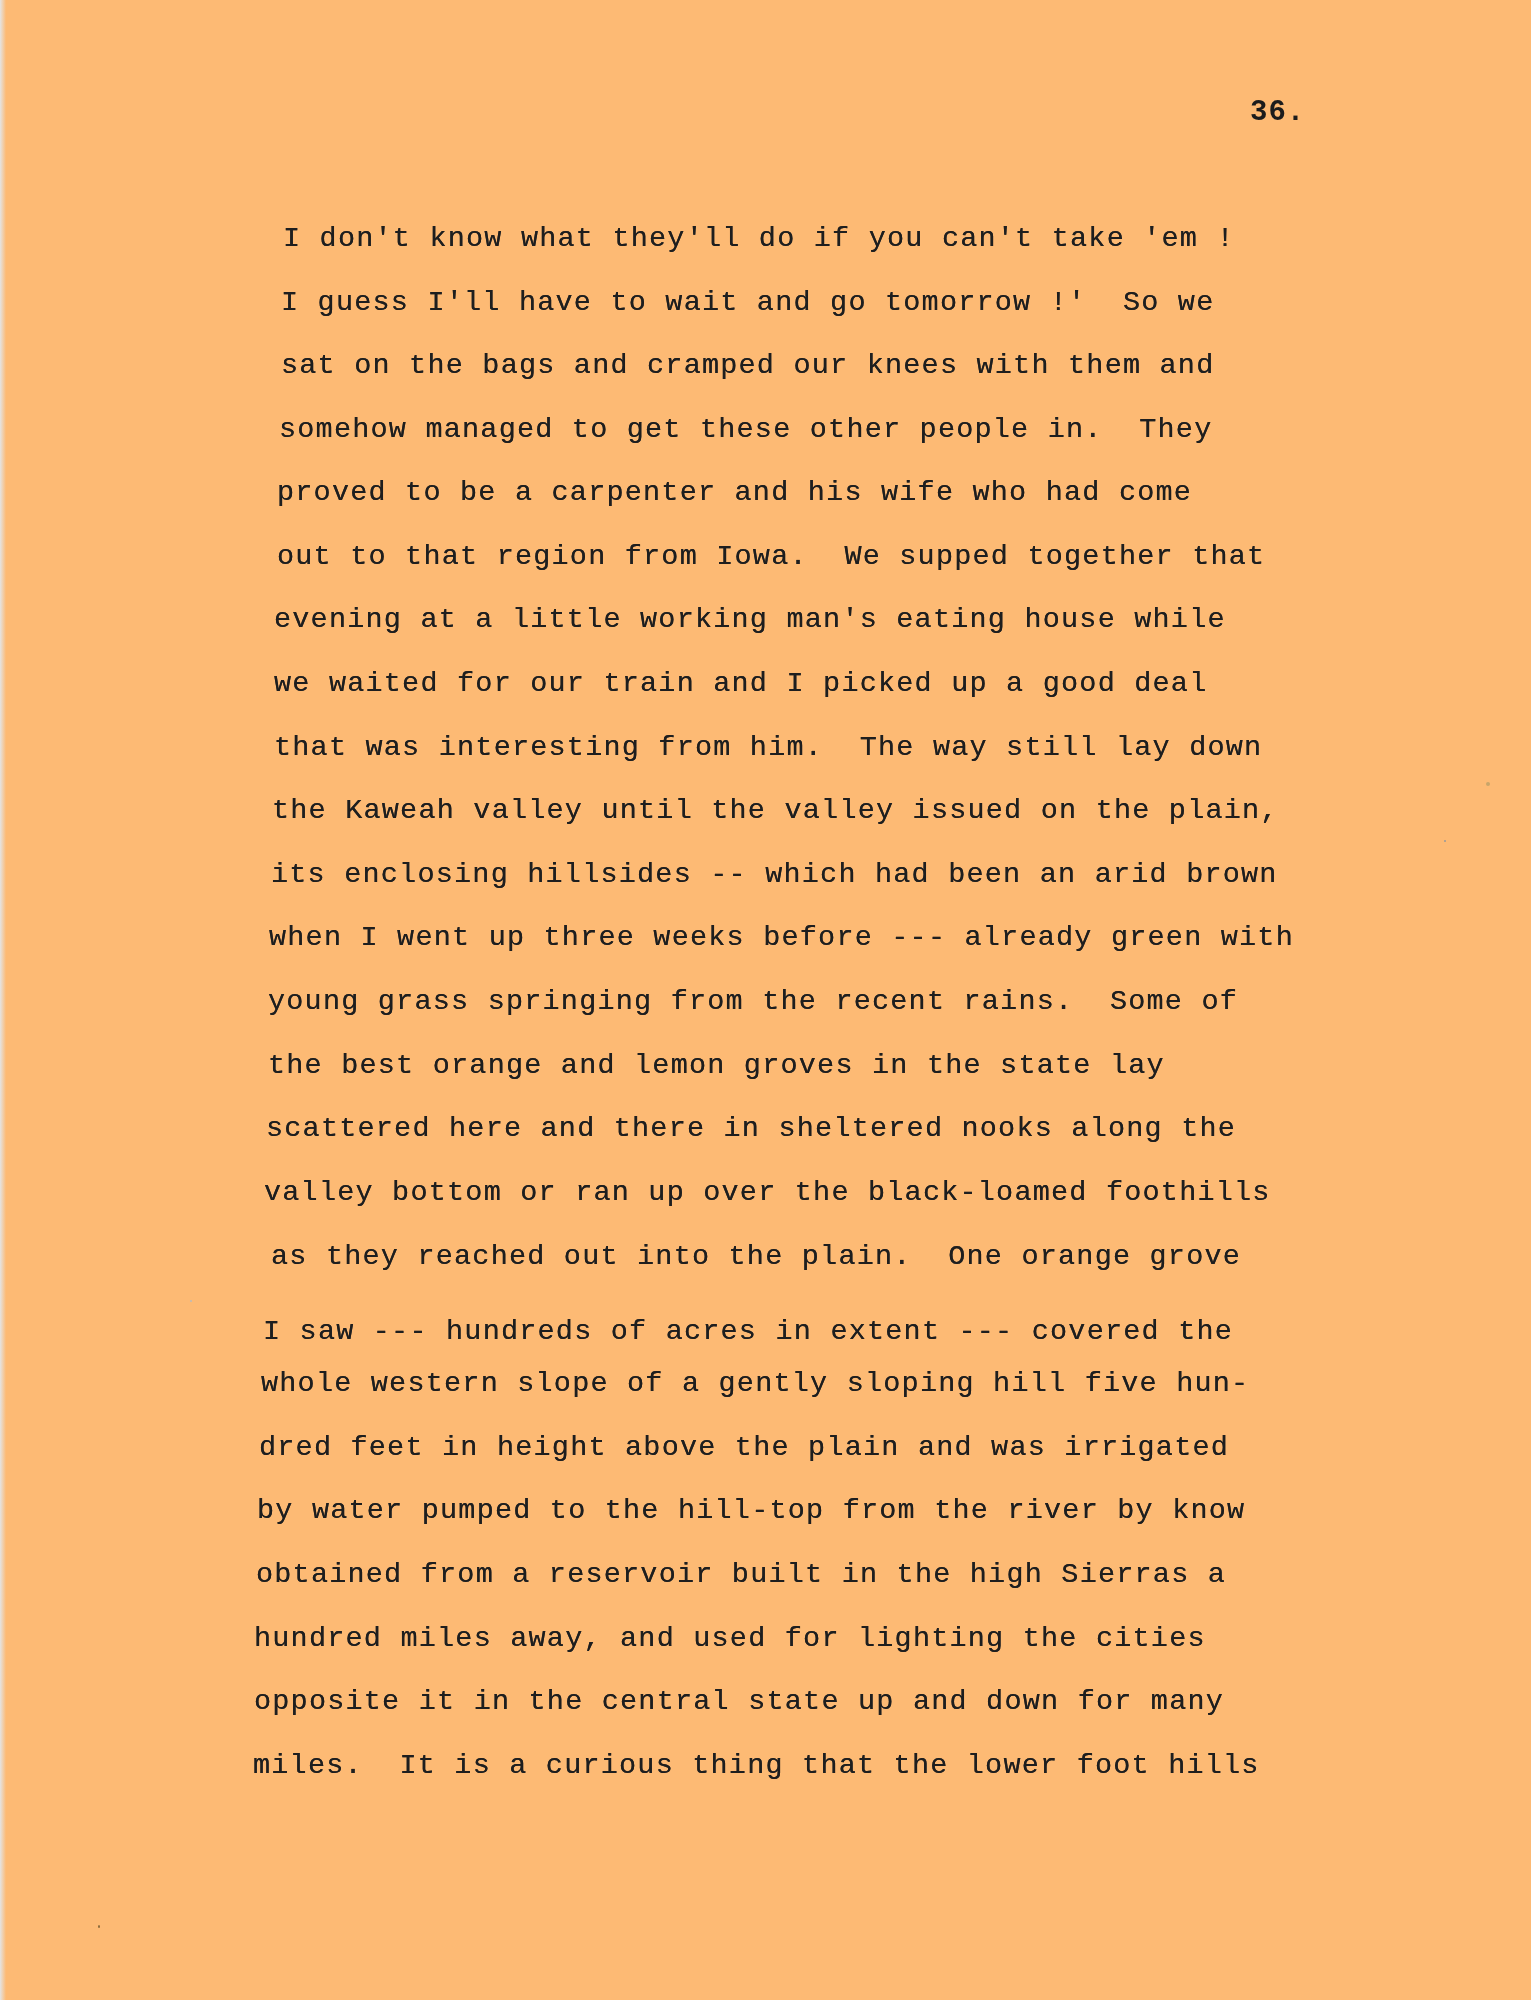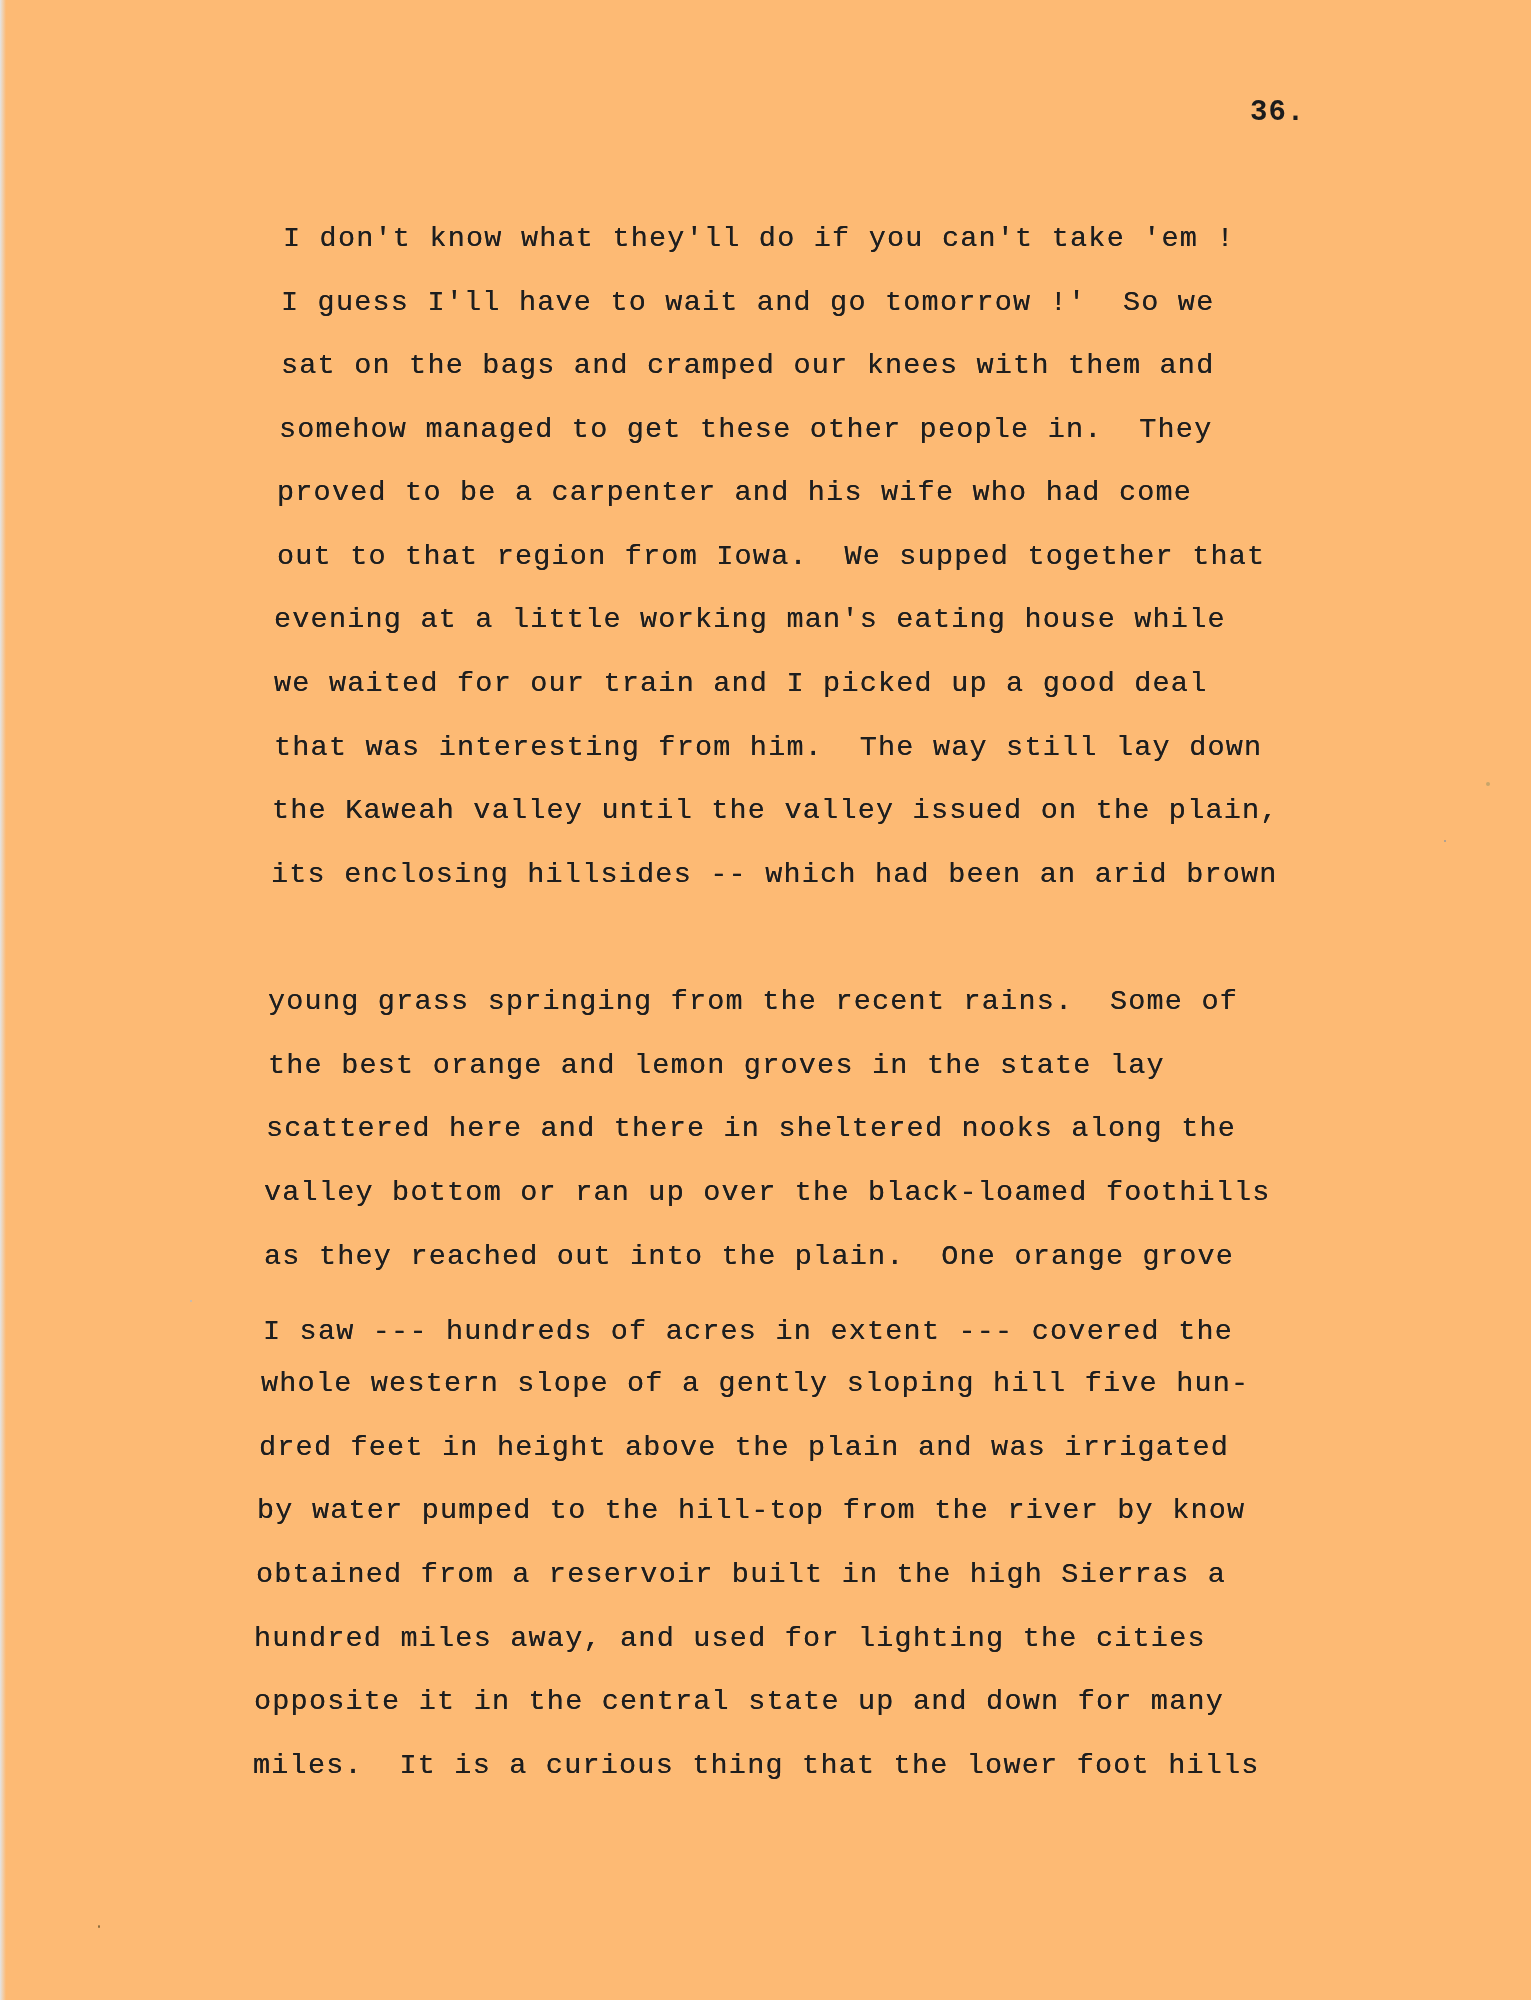--- a/index.html
+++ b/index.html
@@ -53,25 +53,26 @@
   <div class="line" style="left:281px; top:286px;">I guess I'll have to wait and go tomorrow !'  So we</div>
   <div class="line" style="left:281px; top:349px;">sat on the bags and cramped our knees with them and</div>
   <div class="line" style="left:279px; top:413px;">somehow managed to get these other people in.  They</div>
   <div class="line" style="left:277px; top:476px;">proved to be a carpenter and his wife who had come</div>
   <div class="line" style="left:277px; top:540px;">out to that region from Iowa.  We supped together that</div>
   <div class="line" style="left:274px; top:603px;">evening at a little working man's eating house while</div>
   <div class="line" style="left:274px; top:667px;">we waited for our train and I picked up a good deal</div>
   <div class="line" style="left:274px; top:731px;">that was interesting from him.  The way still lay down</div>
   <div class="line" style="left:272px; top:794px;">the Kaweah valley until the valley issued on the plain,</div>
   <div class="line" style="left:271px; top:858px;">its enclosing hillsides -- which had been an arid brown</div>
+  <div class="line" style="left:269px; top:921px;">when I went up three weeks before --- already green with</div>
   <div class="line" style="left:268px; top:985px;">young grass springing from the recent rains.  Some of</div>
   <div class="line" style="left:268px; top:1049px;">the best orange and lemon groves in the state lay</div>
   <div class="line" style="left:266px; top:1112px;">scattered here and there in sheltered nooks along the</div>
   <div class="line" style="left:264px; top:1176px;">valley bottom or ran up over the black-loamed foothills</div>
-  <div class="line" style="left:264px; top:1240px;">as they reached out into the plain.  One orange grove</div>
+  <div class="line" style="left:271px; top:1240px;">as they reached out into the plain.  One orange grove</div>
   <div class="line" style="left:263px; top:1279px;margin-top:36px;">I saw --- hundreds of acres in extent --- covered the</div>
   <div class="line" style="left:261px; top:1367px;">whole western slope of a gently sloping hill five hun-</div>
   <div class="line" style="left:259px; top:1431px;">dred feet in height above the plain and was irrigated</div>
   <div class="line" style="left:257px; top:1494px;">by water pumped to the hill-top from the river by know</div>
   <div class="line" style="left:256px; top:1558px;">obtained from a reservoir built in the high Sierras a</div>
   <div class="line" style="left:254px; top:1622px;">hundred miles away, and used for lighting the cities</div>
   <div class="line" style="left:254px; top:1685px;">opposite it in the central state up and down for many</div>
   <div class="line" style="left:253px; top:1749px;">miles.  It is a curious thing that the lower foot hills</div>
 
   <div class="speck" style="left:1486px; top:782px; width:4px; height:4px; background:#c8a56a;"></div>

